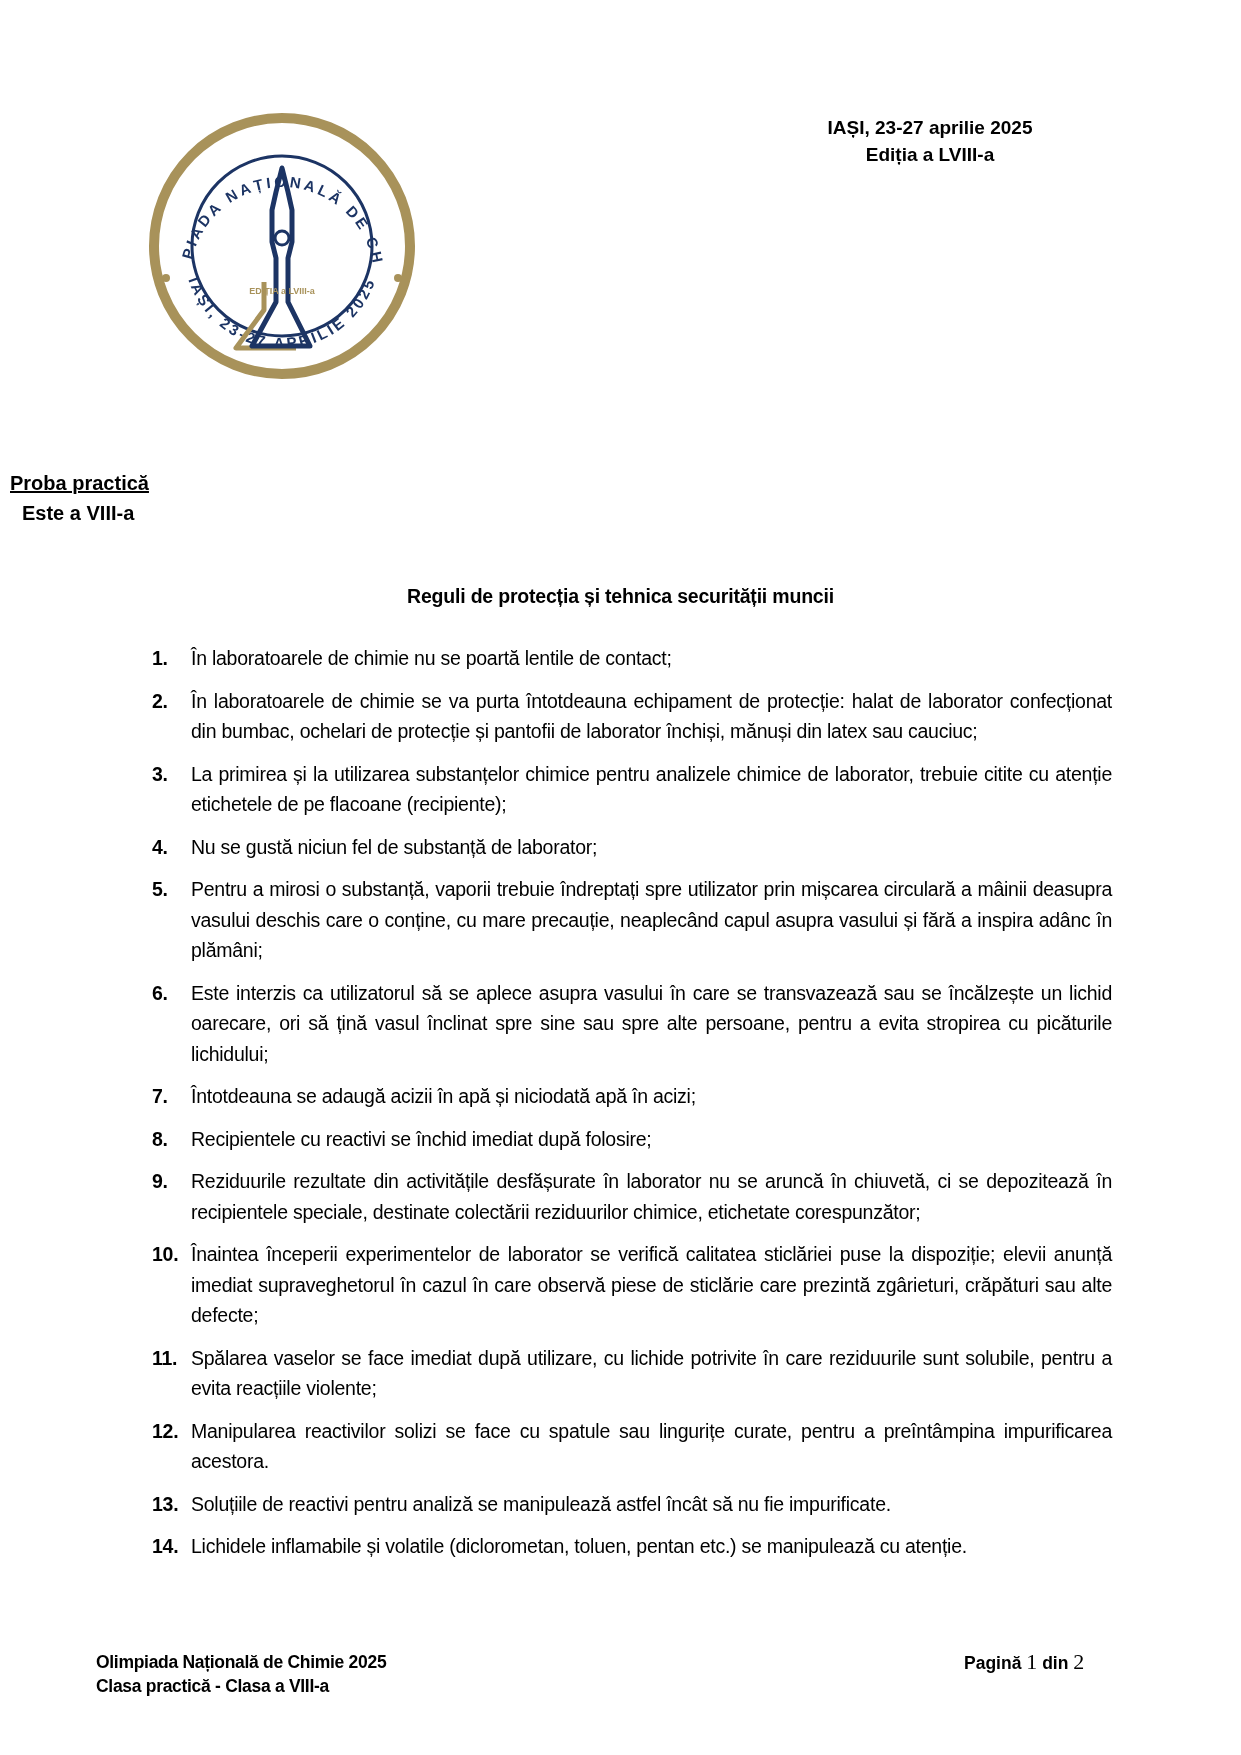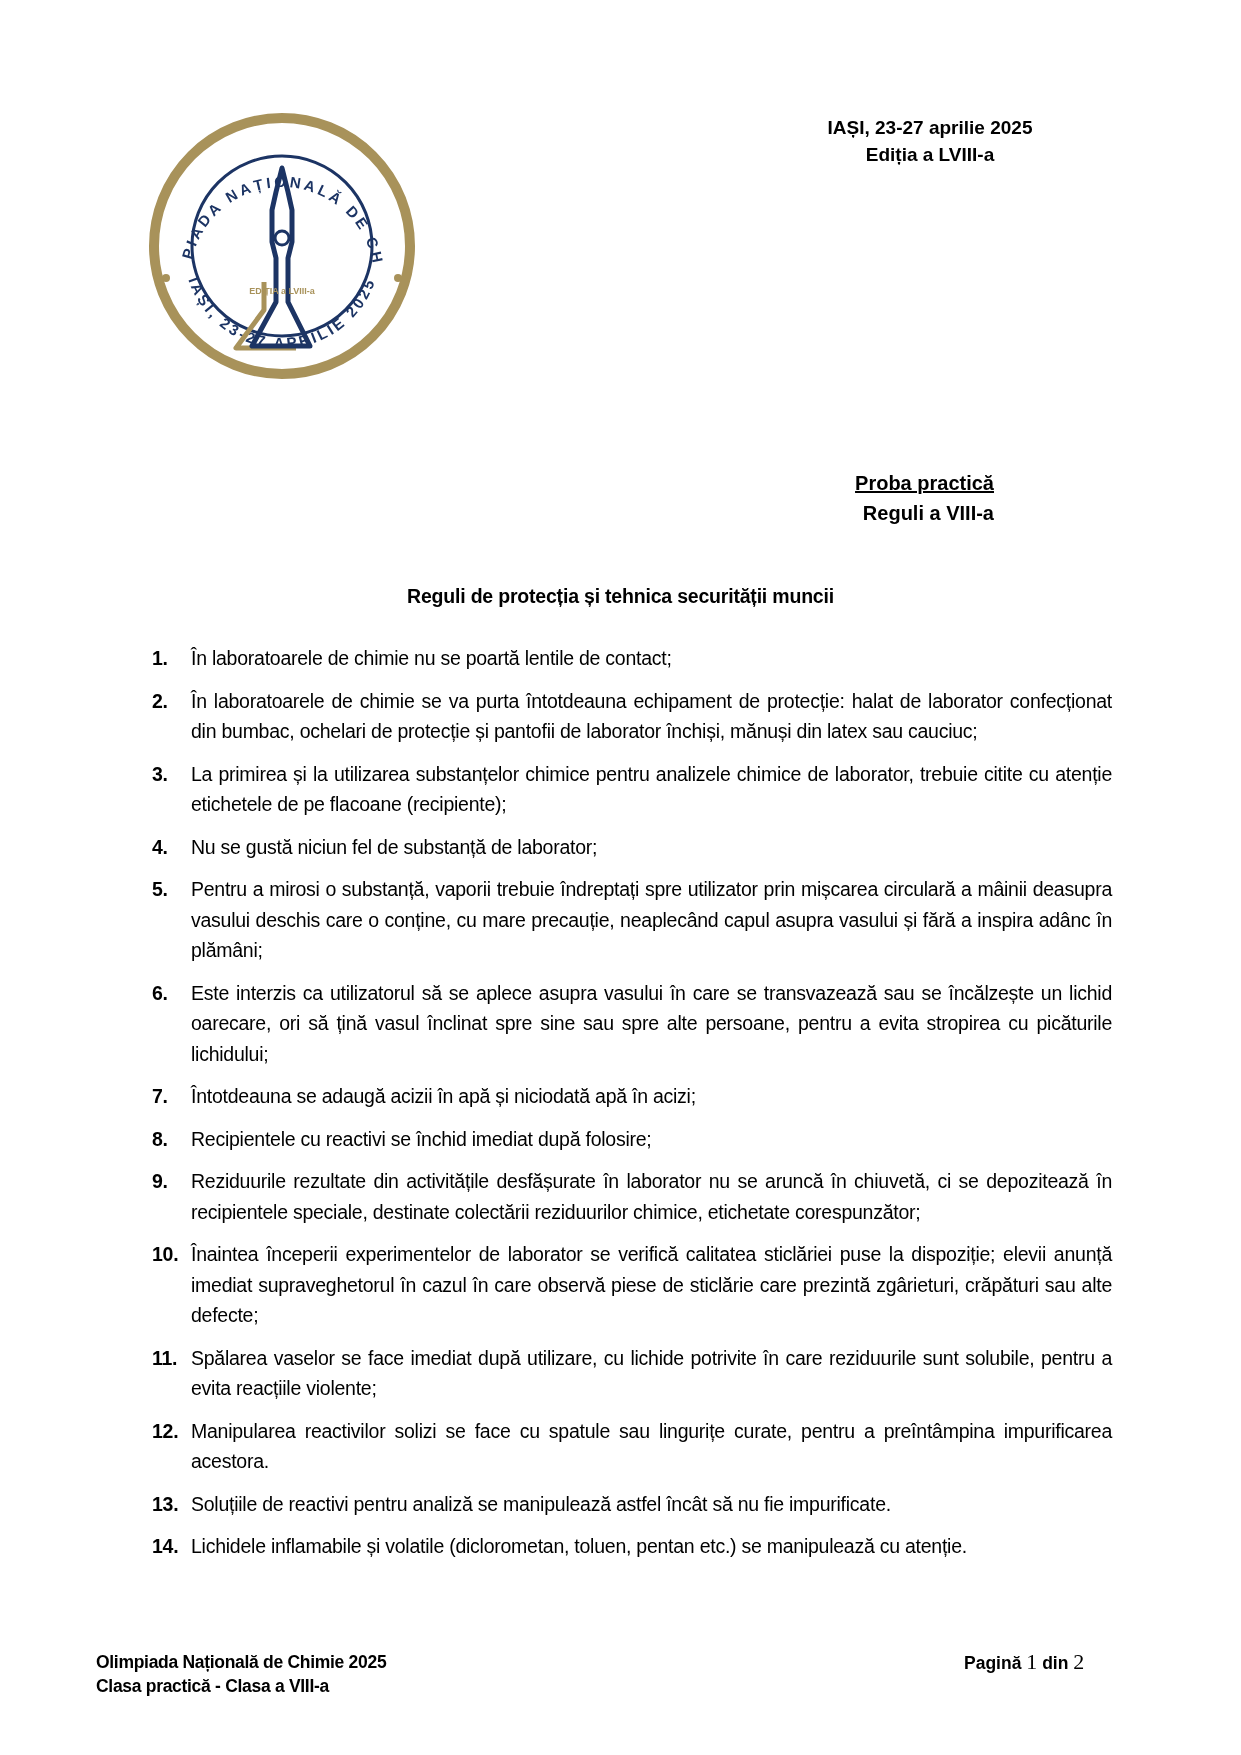--- a/index.html
+++ b/index.html
@@ -4,21 +4,21 @@
 <style>
   html, body { margin: 0; padding: 0; background: #ffffff; }
   body { width: 1241px; height: 1755px; position: relative; overflow: hidden; color: #000; }
   .page { position: absolute; left: 0; top: 0; width: 1241px; height: 1755px; background: #fff; }
 
   .logo { position: absolute; left: 146px; top: 110px; width: 272px; height: 272px; }
 
   .header-block { position: absolute; left: 740px; top: 114px; width: 380px; text-align: center;
     font-family: "Liberation Sans", sans-serif; font-weight: bold; font-size: 19px; line-height: 27px; }
 
-  .title-block { position: absolute; left: 0; top: 468px; width: 994px; text-align: right;
+  .title-block { position: absolute; left: 0; top: 468px; width: 994px; text-align: left;
     font-family: "Liberation Sans", sans-serif; font-weight: bold; font-size: 20px; line-height: 30px; }
   .title-block .t1 { text-decoration: underline; margin-left: 10px; }
   .title-block .t2 { margin-left: 22px; }
 
   .section-title { position: absolute; left: 0; top: 585px; width: 1241px; text-align: center;
     font-family: "Liberation Sans", sans-serif; font-weight: bold; font-size: 19.5px; letter-spacing: -0.2px; }
 
   .rules { position: absolute; left: 152px; top: 643px; width: 960px; margin: 0; padding: 0; list-style: none;
     font-family: "Liberation Sans", sans-serif; font-size: 19.5px; line-height: 30.5px; letter-spacing: -0.25px; }
   .rule { position: relative; padding-left: 39px; margin-bottom: 12px; text-align: justify; }
@@ -58,21 +58,21 @@
     <text x="136" y="184" text-anchor="middle" font-family="Liberation Sans, sans-serif" font-weight="bold" font-size="9" fill="#A8925A">EDIȚIA a LVIII-a</text>
   </svg>
 
   <div class="header-block">
     <div>IAȘI, 23-27 aprilie 2025</div>
     <div>Ediția a LVIII-a</div>
   </div>
 
   <div class="title-block">
     <div class="t1">Proba practică</div>
-    <div class="t2">Reguli a VIII-a</div>
+    <div class="t2">Este a VIII-a</div>
   </div>
 
   <div class="section-title">Reguli de protecția și tehnica securității muncii</div>
 
   <ol class="rules" id="rules-list">
       <li class="rule"><span class="num">1.</span><span>În laboratoarele de chimie nu se poartă lentile de contact;</span></li>
       <li class="rule"><span class="num">2.</span><span>În laboratoarele de chimie se va purta întotdeauna echipament de protecție: halat de laborator confecționat din bumbac, ochelari de protecție și pantofii de laborator închiși, mănuși din latex sau cauciuc;</span></li>
       <li class="rule"><span class="num">3.</span><span>La primirea și la utilizarea substanțelor chimice pentru analizele chimice de laborator, trebuie citite cu atenție etichetele de pe flacoane (recipiente);</span></li>
       <li class="rule"><span class="num">4.</span><span>Nu se gustă niciun fel de substanță de laborator;</span></li>
       <li class="rule"><span class="num">5.</span><span>Pentru a mirosi o substanță, vaporii trebuie îndreptați spre utilizator prin mișcarea circulară a mâinii deasupra vasului deschis care o conține, cu mare precauție, neaplecând capul asupra vasului și fără a inspira adânc în plămâni;</span></li>

